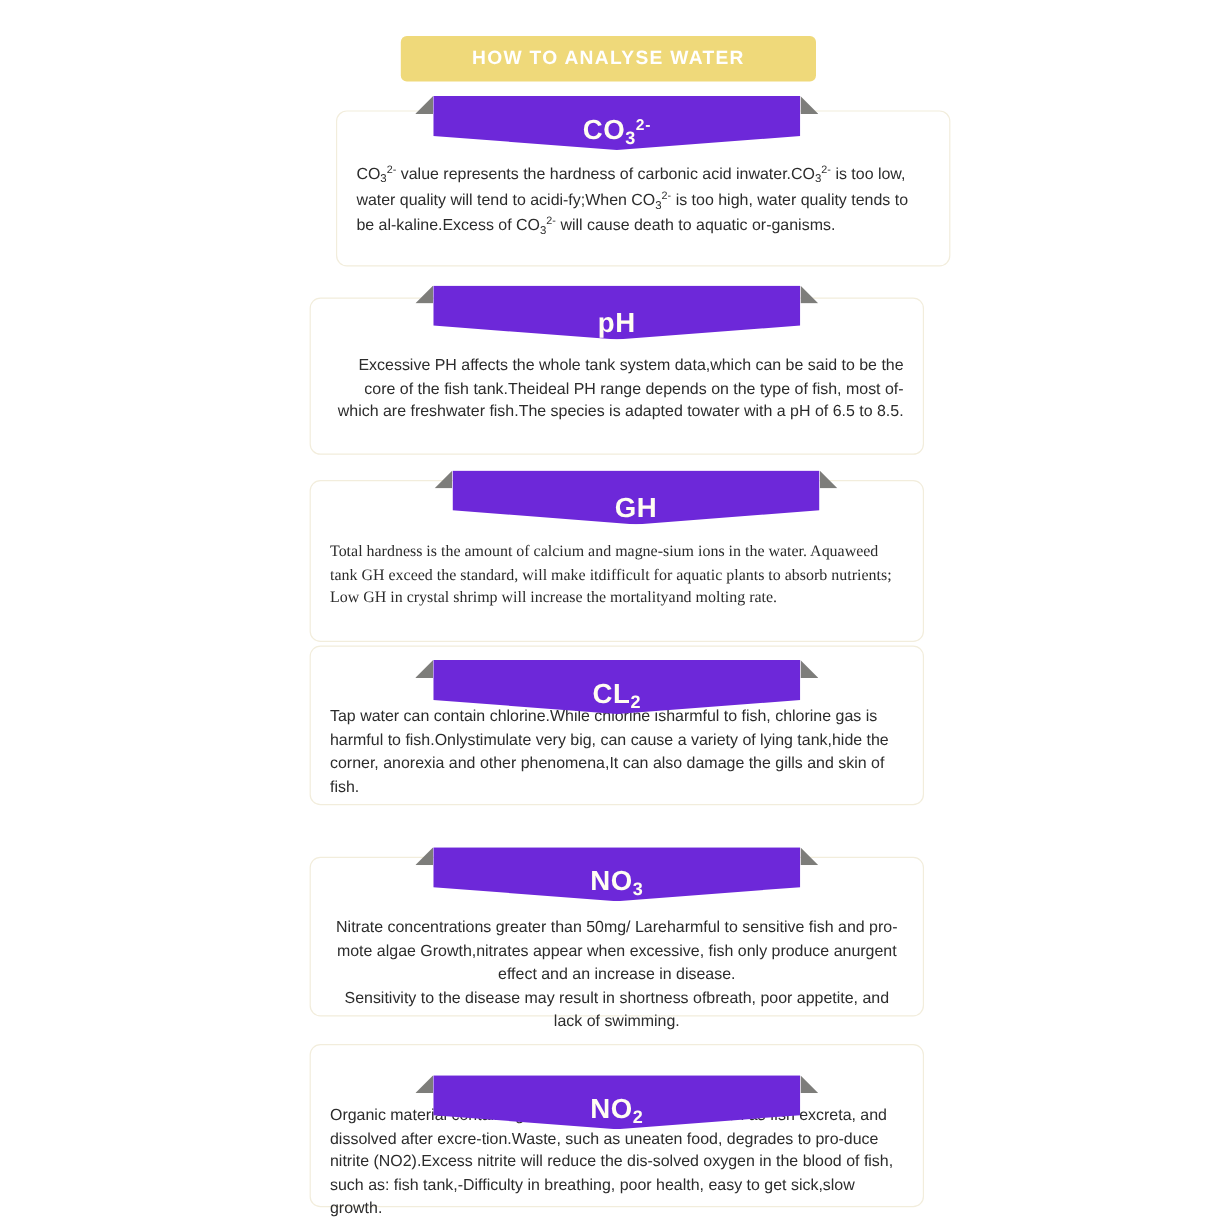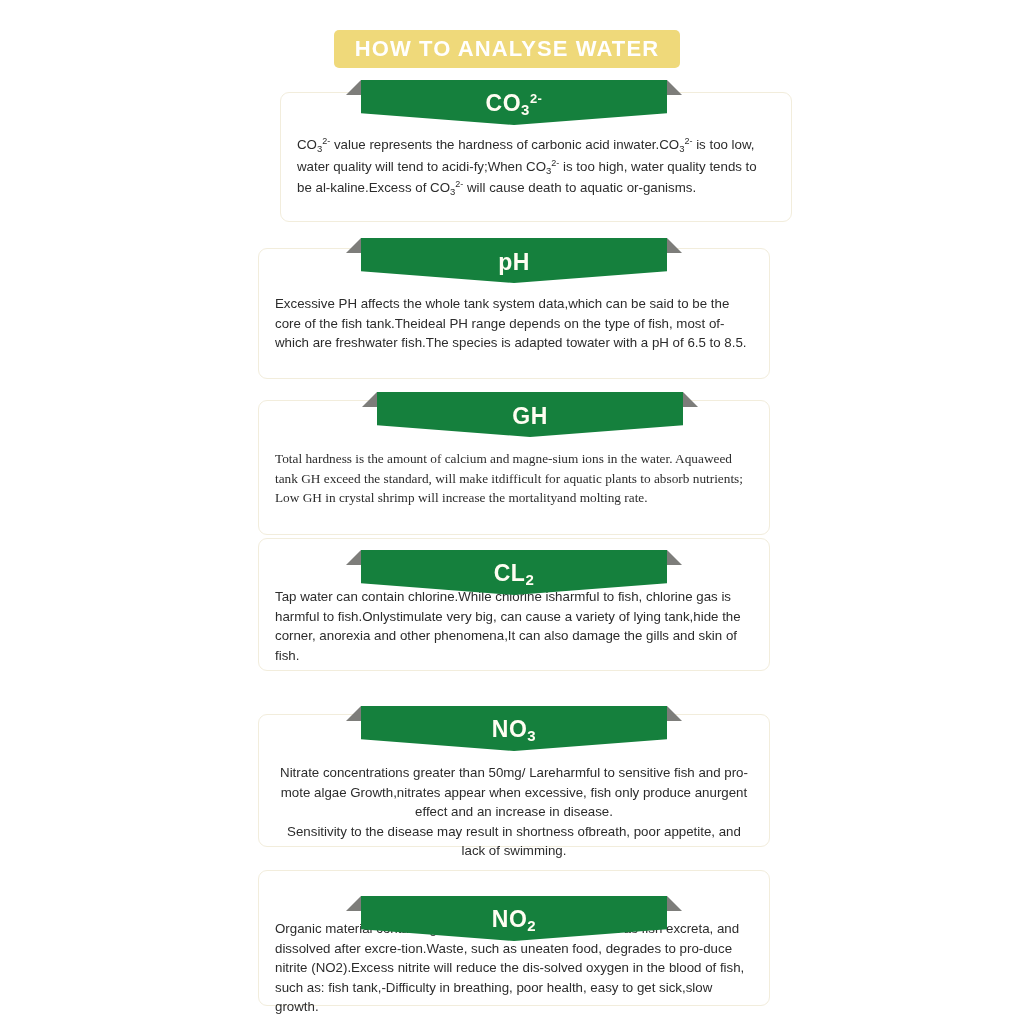--- a/index.html
+++ b/index.html
@@ -27,21 +27,21 @@
     width: 346px;
     height: 38px;
     background: #efd97a;
     border-radius: 5px;
     display: flex;
     align-items: center;
     justify-content: center;
   }
   .page-title span {
     color: #ffffff;
-    font-size: 22px;
+    font-size: 16px;
     font-weight: bold;
     letter-spacing: 1.1px;
     white-space: nowrap;
   }
 
   
   .section {
     position: absolute;
     left: 258px;
     width: 512px;
@@ -63,25 +63,25 @@
     top: 0;
     width: 306px;
     height: 45px;
   }
   .ribbon-band {
     position: absolute;
     left: 0;
     top: 0;
     width: 306px;
     height: 45px;
-    background: #15803d;
+    background: #6d28d9;
     -webkit-clip-path: polygon(0 0, 100% 0, 100% 74%, 50% 100%, 0 74%);
     clip-path: polygon(0 0, 100% 0, 100% 74%, 50% 100%, 0 74%);
     display: flex;
-    align-items: center;
+    align-items: flex-end;
     justify-content: center;
     padding-top: 4px;
   }
   .ribbon-label {
     color: #fffdf2;
     font-size: 23px;
     font-weight: bold;
     letter-spacing: 0.5px;
     line-height: 27px;
     white-space: nowrap;
@@ -160,21 +160,21 @@
         <div class="ribbon" style="top: 80px;">
           <div class="fold left"></div>
           <div class="fold right"></div>
           <div class="ribbon-band">
             <div class="ribbon-label">CO<sub>3</sub><sup>2-</sup></div>
           </div>
         </div>
       </div>
       <div class="section" style="top: 0px;">
         <div class="card" style="top: 248px; height: 131px;">
-          <div class="card-body" style="padding-top: 45px;">
+          <div class="card-body" style="padding-top: 45px; text-align: right;">
             <p>Excessive PH affects the whole tank system data,which can be said to be the core of the fish tank.Theideal PH range depends on the type of fish, most of-which are freshwater fish.The species is adapted towater with a pH of 6.5 to 8.5.</p>
           </div>
         </div>
         <div class="ribbon" style="top: 238px;">
           <div class="fold left"></div>
           <div class="fold right"></div>
           <div class="ribbon-band">
             <div class="ribbon-label">pH</div>
           </div>
         </div>

